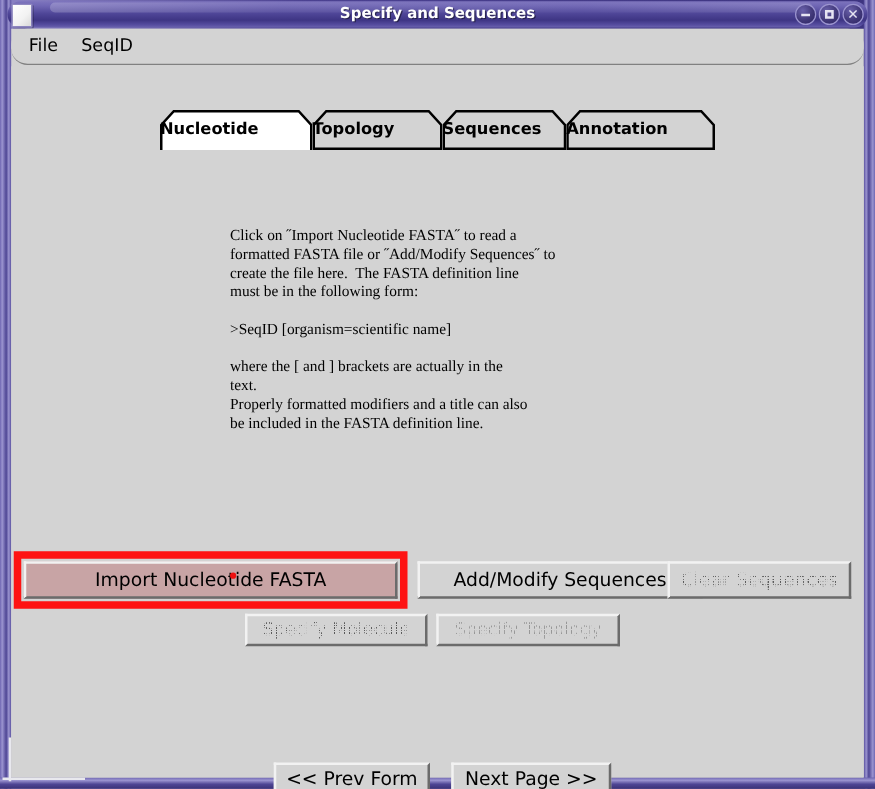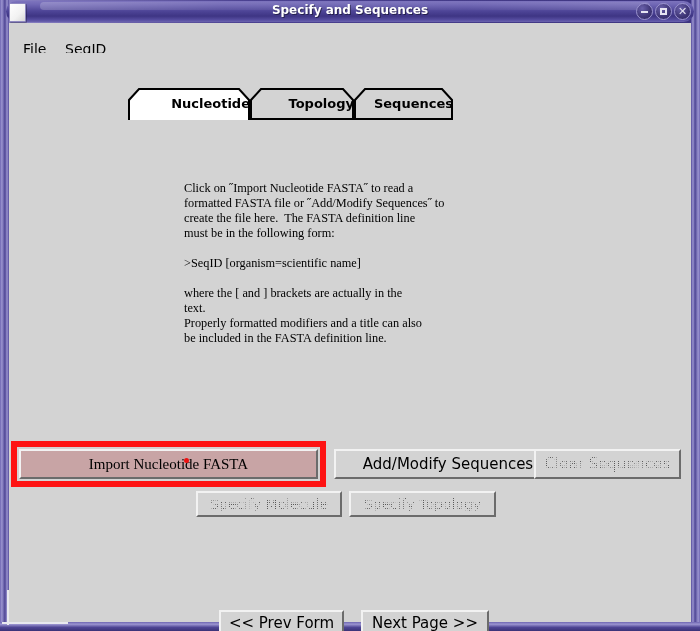--- a/index.html
+++ b/index.html
@@ -136,26 +136,27 @@
     width: 682px;
     height: 599px;
     background: #d4d0c8;
     background: #d3d3d3;
     box-sizing: border-box;
   }
 
   
   .menubar {
     position: absolute;
-    left: 0; top: 12px;
+    left: 0; top: 0;
     width: 682px;
     height: 29px;
     background: #d3d3d3;
     border-bottom: 1px solid #808080;
     box-sizing: border-box;
+    border-radius: 13px;
   }
   .menu-item {
     position: absolute;
     top: 5px;
     font-family: "DejaVu Sans", sans-serif;
     font-size: 14px;
     color: #000000;
     padding: 1px 4px;
     cursor: default;
   }
@@ -185,21 +186,21 @@
     box-sizing: border-box;
   }
   .tab-shape {
     position: absolute;
     left: 0; top: 0;
     width: 100%; height: 100%;
   }
   .tab-label {
     position: absolute;
     left: 0; right: 0; top: 8px;
-    text-align: right;
+    text-align: left;
     font-family: "DejaVu Sans", sans-serif;
     font-size: 13px;
     font-weight: bold;
     color: #000000;
     z-index: 3;
     pointer-events: none;
   }
   .tab0 { left: 0px;   width: 122px; }
   .tab1 { left: 122px; width: 104px; }
   .tab2 { left: 226px; width: 99px;  }
@@ -232,21 +233,20 @@
     text-align: center;
     cursor: default;
     display: flex;
     align-items: center;
     justify-content: center;
     white-space: nowrap;
   }
   .btn.hovered {
     background: #c9a3a3;
     background: #c8a4a5;
-    font-family: Liberation Serif, serif;
   }
   .btn.disabled {
     color: #888888;
     position: absolute;
   }
   
   .dis-wrap {
     position: relative;
     display: inline-block;
   }
@@ -379,20 +379,26 @@
           <div class="tab-label">Topology</div>
         </div>
 
         <div class="tab tab2">
           <svg class="tab-shape" viewBox="0 0 99 32" preserveAspectRatio="none">
             <path d="M1,31 L1,12 L11,1 L88,1 L98,12 L98,31 Z" fill="#d3d3d3" stroke="#000000" stroke-width="2"></path>
           </svg>
           <div class="tab-label">Sequences</div>
         </div>
 
+        <div class="tab tab3">
+          <svg class="tab-shape" viewBox="0 0 119 32" preserveAspectRatio="none">
+            <path d="M1,31 L1,12 L11,1 L108,1 L118,12 L118,31 Z" fill="#d3d3d3" stroke="#000000" stroke-width="2"></path>
+          </svg>
+          <div class="tab-label">Annotation</div>
+        </div>
 
       </div>
 
       <div class="instructions">Click on ˝Import Nucleotide FASTA˝ to read a
 formatted FASTA file or ˝Add/Modify Sequences˝ to
 create the file here.  The FASTA definition line
 must be in the following form:
 
 &gt;SeqID [organism=scientific name]
 

